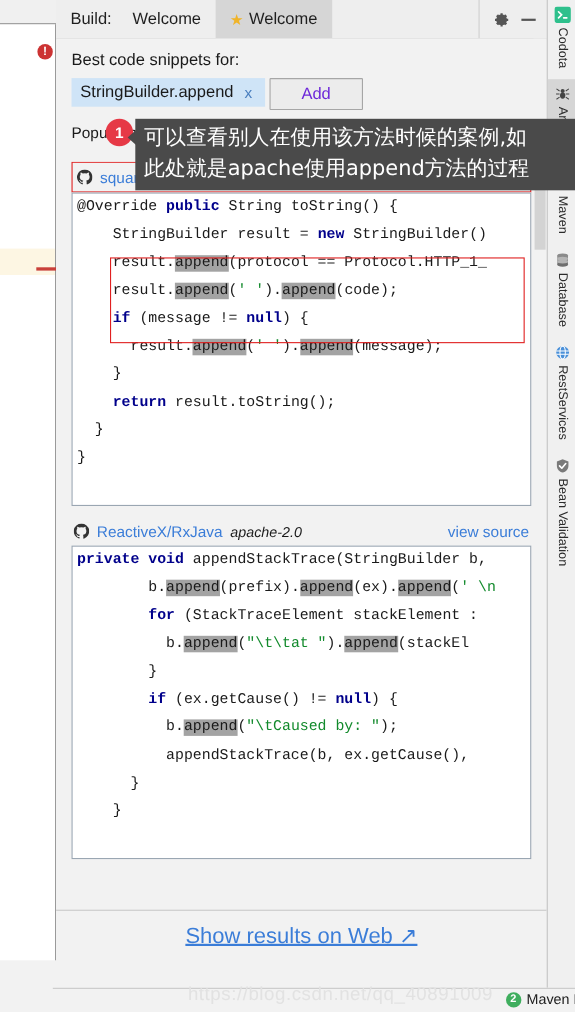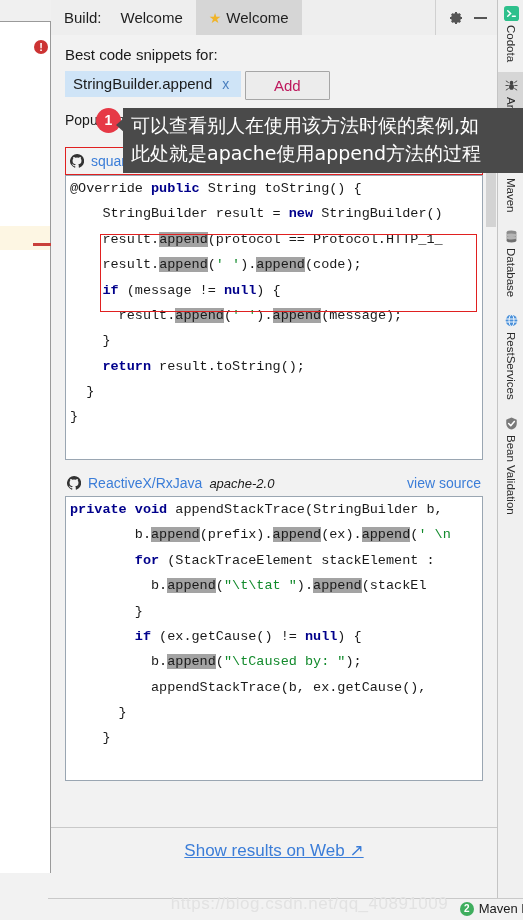--- a/index.html
+++ b/index.html
@@ -92,21 +92,21 @@
     padding-left: 14px;
   }
   .chip {
     background: #cfe4f7; color: #1a1a1a; font-size: 15px;
     padding: 4px 8px 5px 8px; display: flex; align-items: center; gap: 10px;
     min-width: 160px;
   }
   .chip-x { color: #4a7fbf; font-size: 14px; }
   .addbtn {
     border: 1px solid #a6a6a6; background: #ececec;
-    font-size: 15px; color: #be185d;
+    font-size: 15px; color: #6d28d9;
     padding: 5px 28px; border-radius: 1px;
   }
 
   .popular {
     display: flex; align-items: baseline; gap: 9px;
     font-size: 14px; color: #1a1a1a;
     padding: 12px 0 0 14px; white-space: nowrap;
   }
   .popular a { color: #3b7dd8; text-decoration: none; }
 
@@ -150,21 +150,21 @@
   }
 
   
   .footer {
     position: absolute; left: 0; bottom: 0; width: 446px; height: 46px;
     background: #f2f2f2;
     border-top: 1px solid #c9c9c9;
     display: flex; align-items: center; justify-content: center;
     box-sizing: border-box;
   }
-  .footer-link { color: #3b7dd8; font-size: 17px; }
+  .footer-link { color: #3b7dd8; font-size: 20px; }
 
   
   .rstrip {
     position: absolute; left: 497px; top: 0; width: 26px; height: 898px;
     background: #f0f0f0; border-left: 1px solid #c4c4c4;
     box-sizing: border-box;
   }
   .vtab {
     width: 26px; box-sizing: border-box;
     display: flex; flex-direction: column; align-items: center;

